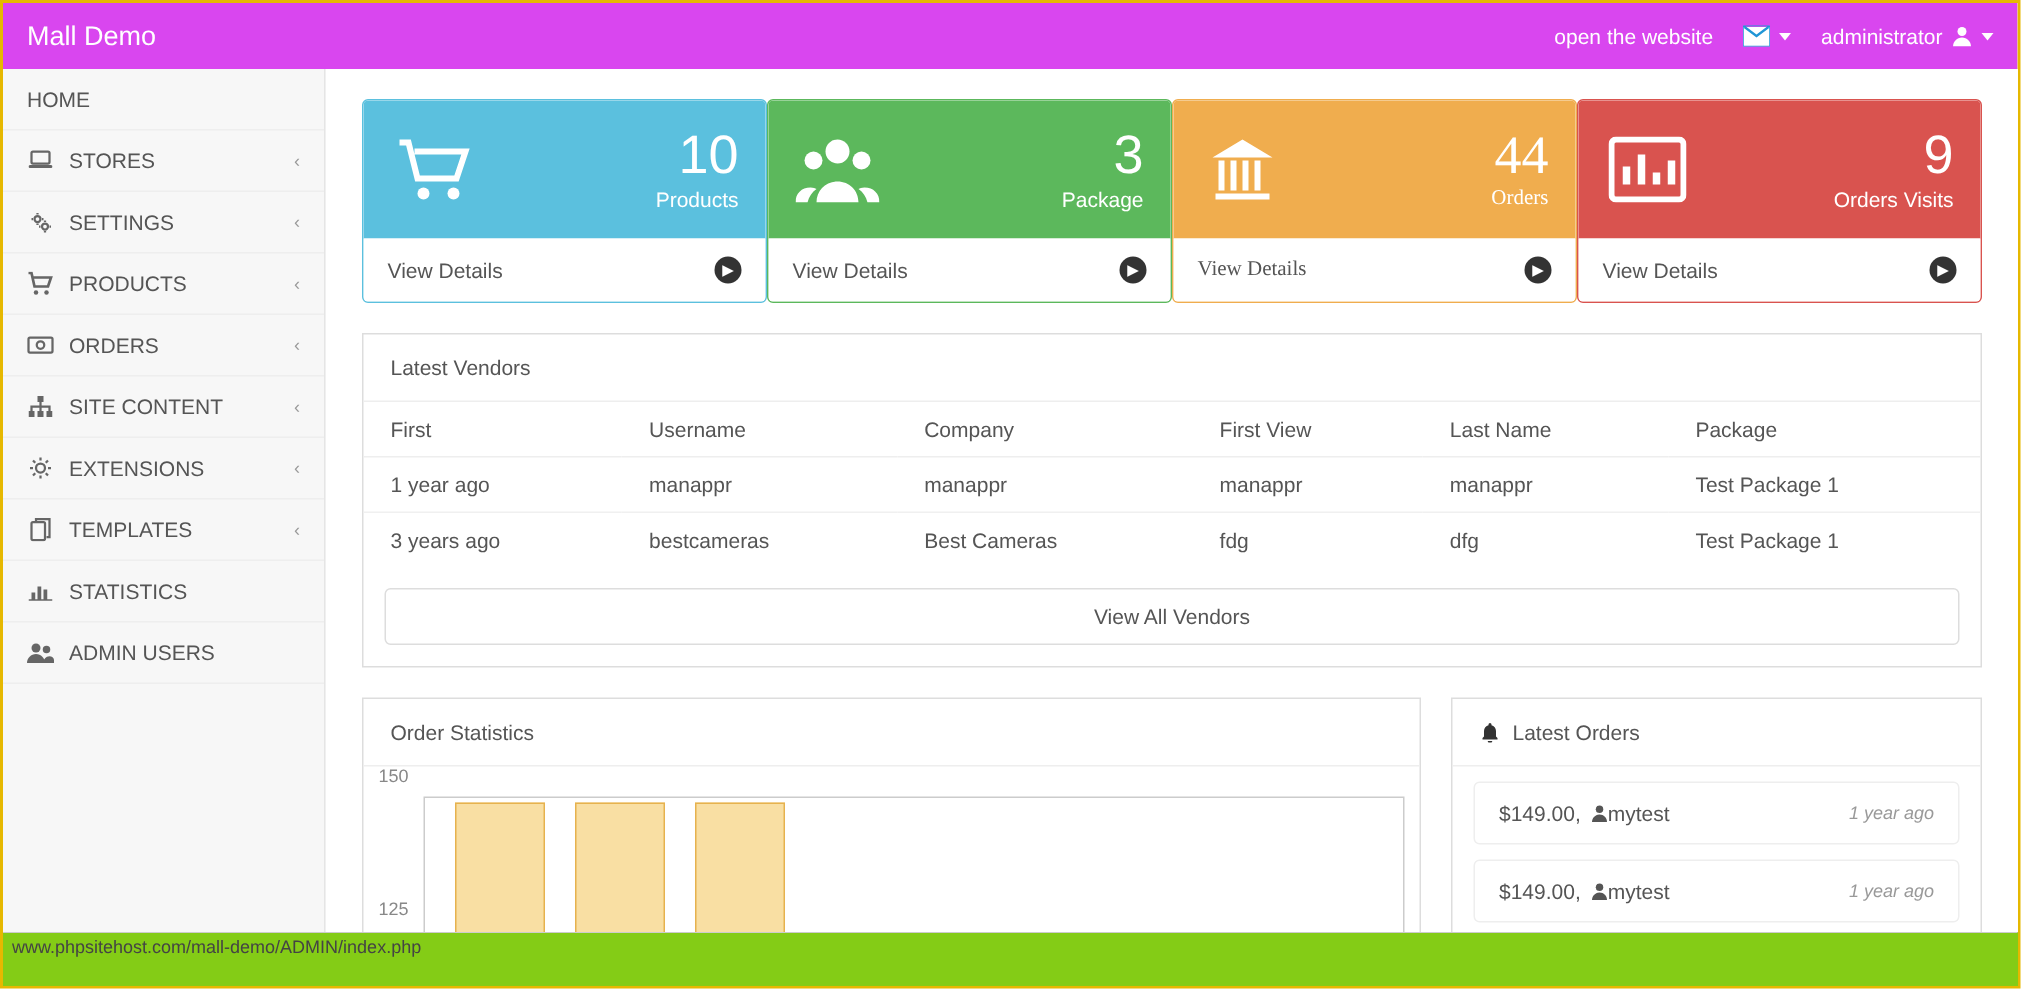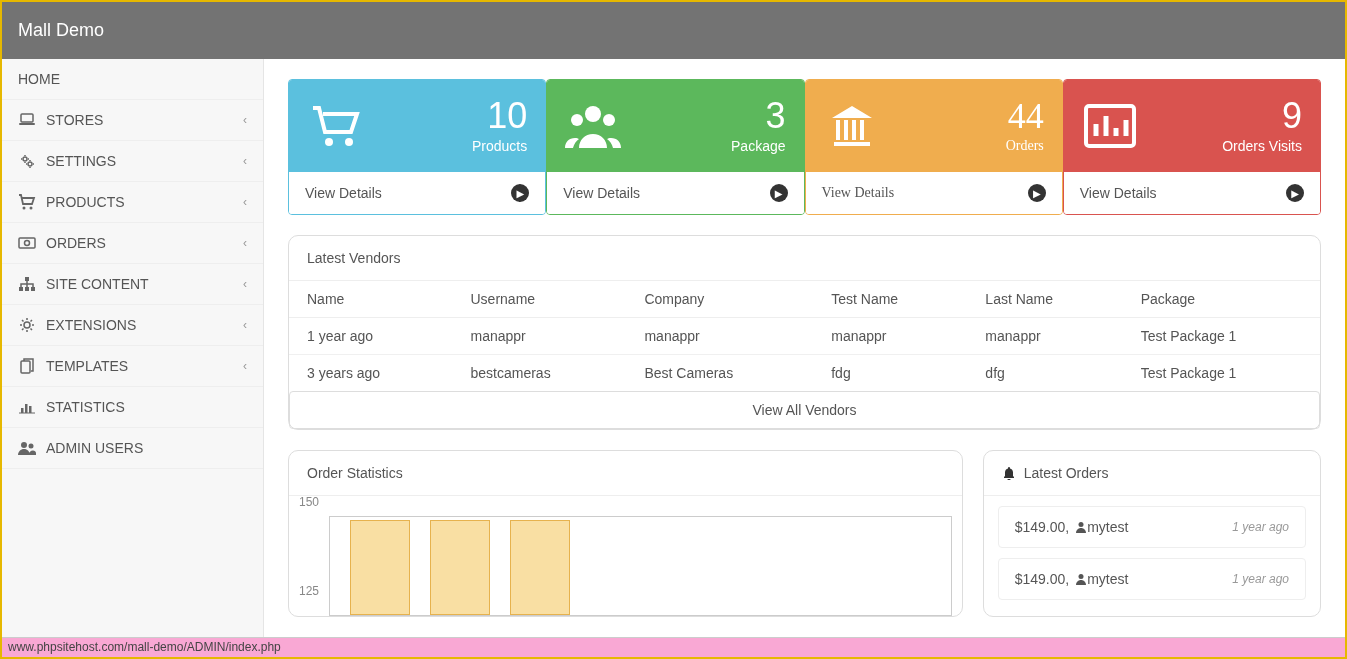--- a/index.html
+++ b/index.html
@@ -1,68 +1,91 @@
 <!DOCTYPE html>
 <html><head>
 <meta charset="utf-8">
 <style>
 * { margin: 0; padding: 0; box-sizing: border-box; }
 body { font-family: "Segoe UI", Arial, sans-serif; font-size: 14px; color: #555; background: #fff; border: 2px solid #e6b800; width: 1347px; height: 659px; overflow: hidden; position: relative; }
-.topbar { background: #737373; height: 57px; display: flex; align-items: center; padding: 0 16px; color: #fff; }
+.topbar { background: #d946ef; height: 44px; display: flex; align-items: center; padding: 0 16px; color: #fff; }
 .brand { font-size: 18px; font-weight: 300; }
 .top-right { margin-left: auto; display: flex; align-items: center; gap: 20px; font-size: 14px; }
 .top-right a { color: #fff; text-decoration: none; cursor: pointer; display: flex; align-items: center; gap: 6px; }
 .layout { display: flex; height: calc(100% - 44px - 18px); }
-.sidebar { width: 262px; background: #f7f7f7; border-right: 1px solid #e5e5e5; overflow-y: auto; }
+.sidebar { width: 215px; background: #f7f7f7; border-right: 1px solid #e5e5e5; overflow-y: auto; }
 .sidebar-item { display: flex; align-items: center; padding: 12px 16px; color: #555; cursor: pointer; border-bottom: 1px solid #eee; font-size: 14px; }
 .sidebar-item.home { font-weight: 400; }
 .sidebar-item .icon { width: 18px; display: inline-flex; justify-content: center; margin-right: 10px; color: #666; }
 .sidebar-item .label { flex: 1; }
 .sidebar-item .chev { color: #999; font-size: 12px; }
 .main { flex: 1; padding: 20px 24px; overflow-y: auto; background: #fff; }
 .cards { display: flex; margin-bottom: 20px; }
 .card { flex: 1; border-radius: 4px; overflow: hidden; border: 1px solid #ddd; }
 .card-top { display: flex; align-items: center; padding: 18px; color: #fff; }
 .card-top .big-icon { width: 56px; height: 56px; display: flex; align-items: center; justify-content: center; }
 .card-top .num-wrap { margin-left: auto; text-align: right; }
 .card-top .num { font-size: 36px; font-weight: 300; line-height: 1; }
 .card-top .cap { font-size: 14px; margin-top: 4px; }
 .card-foot { background: #fff; padding: 12px 16px; display: flex; align-items: center; cursor: pointer; color: #555; font-size: 14px; }
 .card-foot .arrow { margin-left: auto; width: 18px; height: 18px; border-radius: 50%; background: #333; color: #fff; display: flex; align-items: center; justify-content: center; font-size: 10px; }
 .c-blue .card-top { background: #5bc0de; } .c-blue { border-color: #5bc0de; }
 .c-green .card-top { background: #5cb85c; } .c-green { border-color: #5cb85c; }
 .c-orange .card-top { background: #f0ad4e; } .c-orange { border-color: #f0ad4e; font-family: Liberation Serif, serif; }
 .c-red .card-top { background: #d9534f; } .c-red { border-color: #d9534f; }
-.panel { border: 1px solid #ddd; border-radius: 10px; margin-bottom: 20px; }
+.panel { border: 1px solid #ddd; border-radius: 0; margin-bottom: 20px; }
 .panel-head { padding: 14px 18px; color: #555; font-size: 14px; border-bottom: 1px solid #eee; display: flex; align-items: center; gap: 8px; }
 .panel-body { padding: 0; }
 table { width: 100%; border-collapse: collapse; }
 th, td { text-align: left; padding: 10px 18px; font-weight: 400; color: #555; font-size: 14px; }
 th { border-bottom: 1px solid #eee; }
 tbody tr { border-top: 1px solid #f0f0f0; }
-.view-all { border: 1px solid #ddd; text-align: center; padding: 10px; border-radius: 4px; color: #555; cursor: pointer; }
+.view-all { border: 1px solid #ddd; text-align: center; padding: 10px; border-radius: 4px; color: #555; cursor: pointer; margin: 14px; }
 .two-col { display: flex; gap: 20px; }
 .two-col .panel:first-child { flex: 2; }
 .two-col .panel:last-child { flex: 1; }
 .chart-area { padding: 10px 10px 0 40px; position: relative; height: 120px; }
 .ytick { position: absolute; left: 10px; font-size: 12px; color: #888; transform: translateY(-50%); }
 .chart-box { border: 1px solid #ccc; height: 100px; position: relative; margin-left: 0; }
 .bar { position: absolute; bottom: 0; width: 60px; background: #f9dfa3; border: 1px solid #e6b24e; }
 .order-item { display: flex; align-items: center; padding: 12px 16px; border: 1px solid #eee; border-radius: 4px; margin: 10px 14px; color: #555; }
 .order-item .price { margin-right: 6px; }
 .order-item .ago { margin-left: auto; font-style: italic; color: #999; font-size: 12px; }
-.statusbar { position: absolute; bottom: 0; left: 0; right: 0; height: 20px; background: #f9a8d4; font-size: 12px; padding: 2px 6px; color: #444; border-top: 1px solid #ccc; }
+.statusbar { position: absolute; bottom: 0; left: 0; right: 0; height: 36px; background: #84cc16; font-size: 12px; padding: 2px 6px; color: #444; border-top: 1px solid #ccc; }
 svg { display: block; }
 .caret-down { width: 0; height: 0; border-left: 4px solid transparent; border-right: 4px solid transparent; border-top: 5px solid #fff; display: inline-block; }
 </style>
 </head>
 <body>
 
 <div class="topbar">
   <div class="brand">Mall Demo</div>
+  <div class="top-right">
+    <a>open the website</a>
+    <a>
+      <span>
+        <svg width="18" height="14" viewBox="0 0 18 14" fill="#fff">
+            <path d="M0 0h18v14H0z M0 0l9 7 9-7" stroke="#2196d6" stroke-width="1" fill="#fff"></path>
+            <path d="M1 1h16v12H1z" fill="#fff"></path>
+            <path d="M1 1l8 6 8-6" fill="none" stroke="#2196d6" stroke-width="1.5"></path>
+          </svg>
+      </span>
+      <span class="caret-down"></span>
+    </a>
+    <a>
+      <span>administrator</span>
+      <span>
+        <svg width="14" height="14" viewBox="0 0 14 14" fill="#fff">
+            <circle cx="7" cy="4" r="3"></circle>
+            <path d="M1 14c0-3.3 2.7-6 6-6s6 2.7 6 6z"></path>
+          </svg>
+      </span>
+      <span class="caret-down"></span>
+    </a>
+  </div>
 </div>
 
 <div class="layout">
   <div class="sidebar">
     <div class="sidebar-item home">
       <span class="label">HOME</span>
     </div>
     <div id="sidebar-items">
         <div class="sidebar-item">
           <span class="icon">
@@ -240,24 +263,24 @@
           </div>
         </div>
       </div>
 
     <div class="panel">
       <div class="panel-head">Latest Vendors</div>
       <div class="panel-body">
         <table>
           <thead>
               <tr id="vth">
-                <th>Name</th>
+                <th>First</th>
                 <th>Username</th>
                 <th>Company</th>
-                <th>Test Name</th>
+                <th>First View</th>
                 <th>Last Name</th>
                 <th>Package</th>
               </tr>
             </thead>
           <tbody id="vtb">
               <tr>
                 <td>1 year ago</td>
                 <td>manappr</td>
                 <td>manappr</td>
                 <td>manappr</td>

